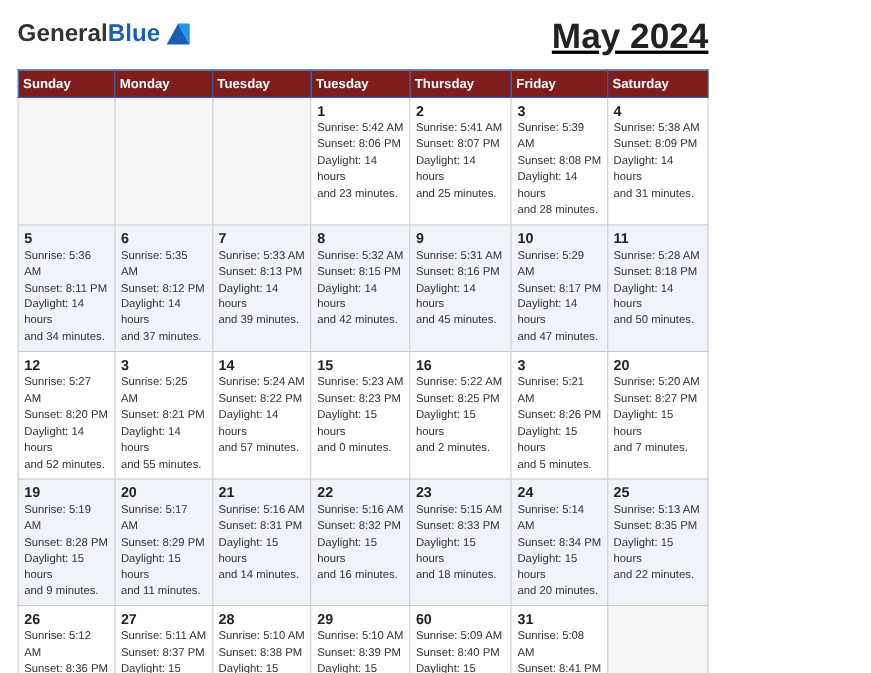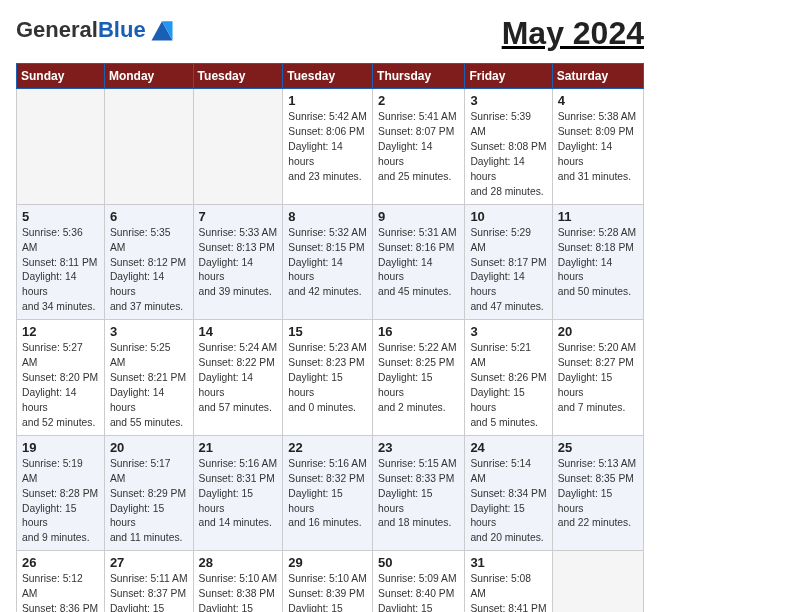--- a/index.html
+++ b/index.html
@@ -251,21 +251,21 @@
           </td>
           <td>
             <div class="day-number">28</div>
             <div class="day-info">Sunrise: 5:10 AM<br>Sunset: 8:38 PM<br>Daylight: 15 hours<br>and 27 minutes.</div>
           </td>
           <td>
             <div class="day-number">29</div>
             <div class="day-info">Sunrise: 5:10 AM<br>Sunset: 8:39 PM<br>Daylight: 15 hours<br>and 29 minutes.</div>
           </td>
           <td>
-            <div class="day-number">50</div>
+            <div class="day-number">60</div>
             <div class="day-info">Sunrise: 5:09 AM<br>Sunset: 8:40 PM<br>Daylight: 15 hours<br>and 30 minutes.</div>
           </td>
           <td>
             <div class="day-number">31</div>
             <div class="day-info">Sunrise: 5:08 AM<br>Sunset: 8:41 PM<br>Daylight: 15 hours<br>and 32 minutes.</div>
           </td>
           <td class="empty"></td>
         </tr>
       </tbody>
   </table>

